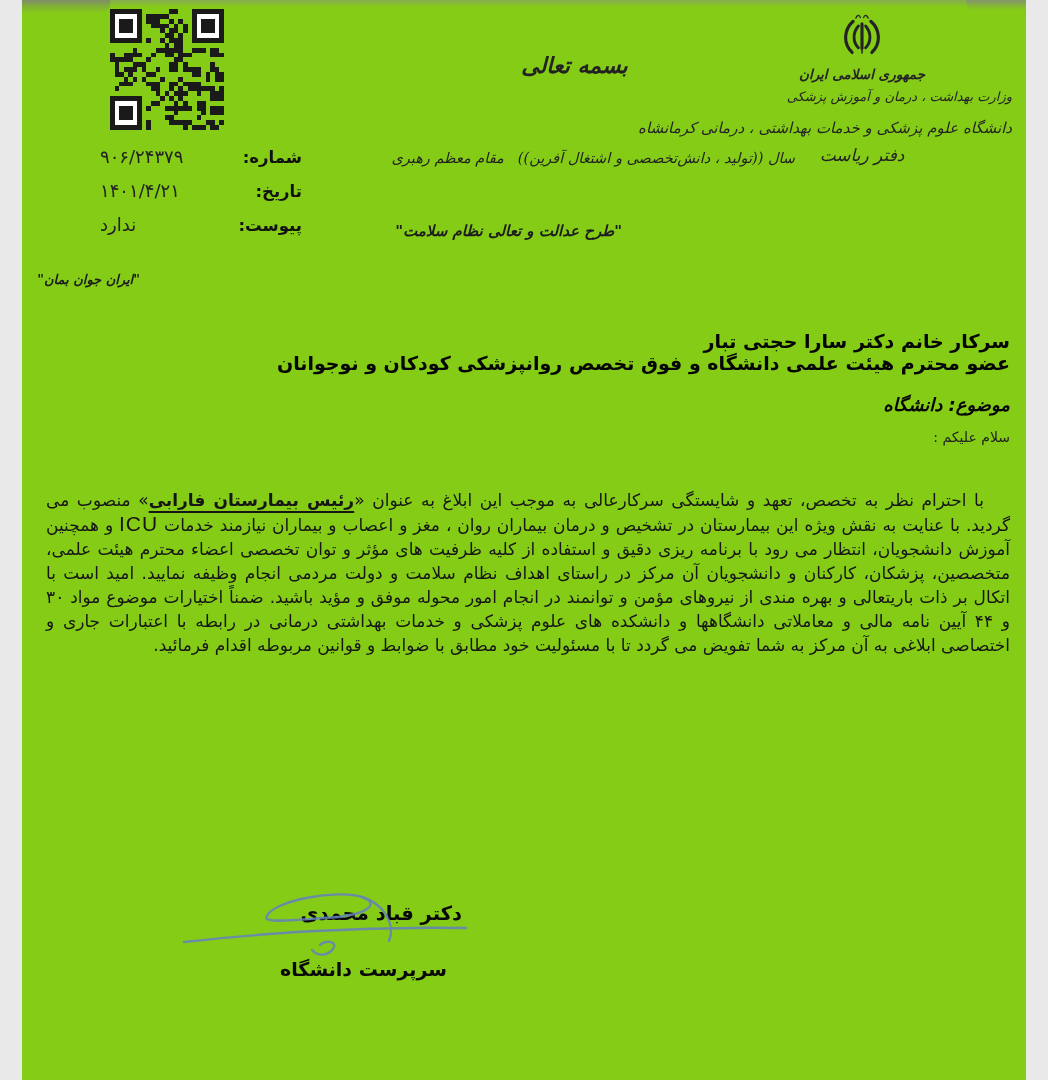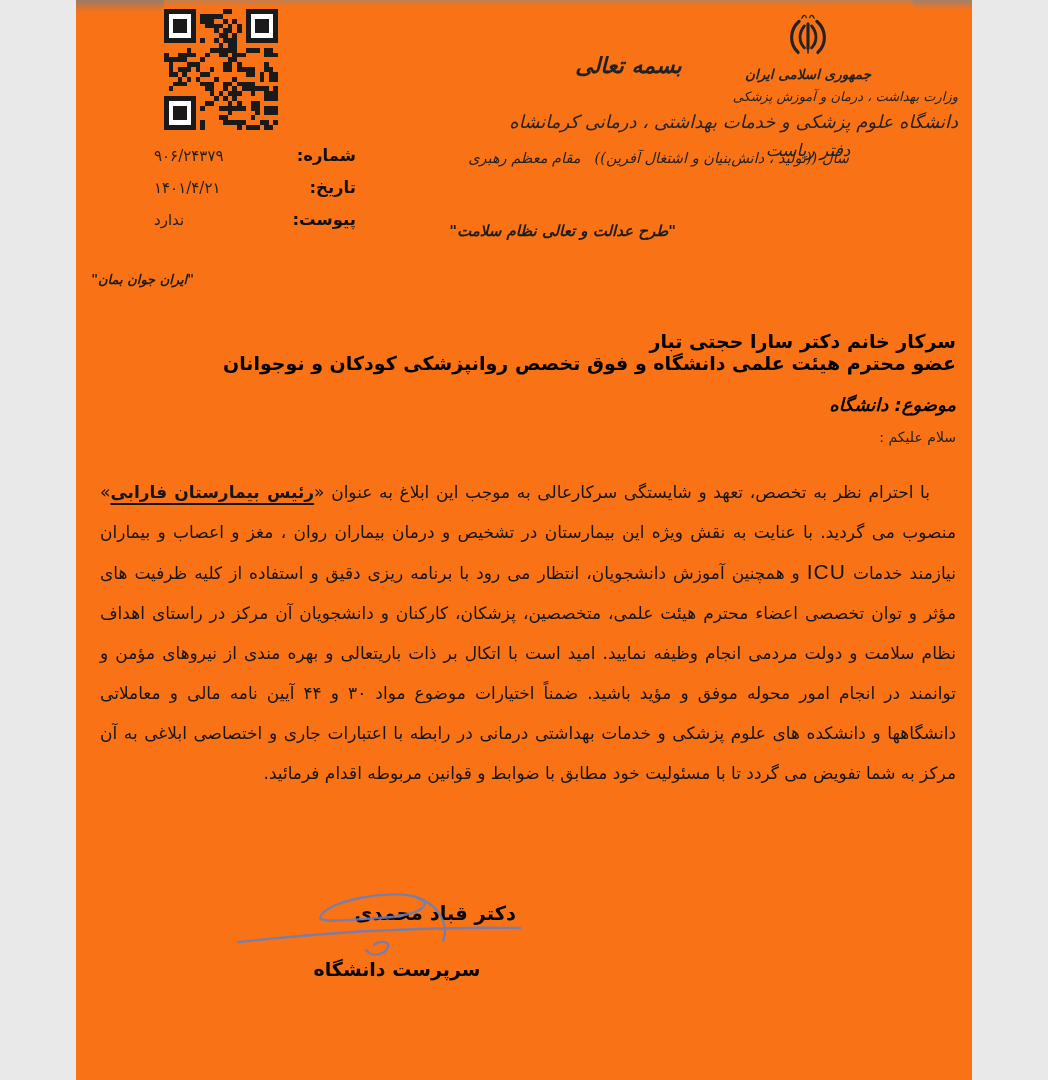--- a/index.html
+++ b/index.html
@@ -1,19 +1,19 @@
 <!DOCTYPE html>
 <html lang="fa"><head>
 <meta charset="utf-8">
 <style>
   * { margin:0; padding:0; box-sizing:border-box; }
   html,body { background:#e9e9e9; }
   .page {
-    position:relative; width:896px; height:1080px; margin:0 auto;
-    background:#f97316; overflow:hidden; color:#1c1c1c;
+    position:relative; width:1004px; height:1080px; margin:0 auto;
+    background:#84cc16; overflow:hidden; color:#1c1c1c;
     font-family:"DejaVu Sans", sans-serif;
   }
   
   .scan-top { position:absolute; left:0; top:0; width:100%; height:7px;
     background:linear-gradient(180deg, rgba(140,140,140,.5), rgba(255,255,255,0)); }
   .scan-corner-l { position:absolute; left:0; top:0; width:88px; height:14px;
     background:linear-gradient(180deg, rgba(120,120,120,.55), rgba(255,255,255,0));
     border-radius:0 0 10px 0; }
   .scan-corner-r { position:absolute; right:0; top:0; width:60px; height:11px;
     background:linear-gradient(180deg, rgba(130,130,130,.5), rgba(255,255,255,0));
@@ -28,27 +28,27 @@
     font-family:"DejaVu Serif", serif; font-style:italic; font-weight:bold;
     font-size:22px; color:#222;
   }
 
   .org { position:absolute; right:14px; top:14px; width:300px; text-align:center;
     direction:rtl; font-family:"DejaVu Serif", serif; font-style:italic; color:#242424; }
   .org .emblem { width:52px; height:50px; margin:0 auto 2px auto; }
   .org-line { white-space:nowrap; }
   .org-country   { font-size:13.5px; font-weight:bold; margin-top:0; }
   .org-ministry  { font-size:13px;   margin-top:7px;text-align:right; }
-  .org-university{ font-size:18px;   margin-top:7px; }
+  .org-university{ font-size:15px;   margin-top:15px; }
   .org-office    { font-size:17px; margin-top:8px; }
 
   .meta { position:absolute; left:78px; top:146px; width:202px; direction:rtl; }
   .meta-row { display:flex; justify-content:space-between; align-items:baseline; margin-bottom:13px; }
   .meta-label { font-weight:bold; font-size:16.5px; color:#111; }
-  .meta-value { font-size:15px; color:#222; }
+  .meta-value { font-size:18px; color:#222; }
 
   .year-slogan {
     position:absolute; left:448px; top:150px; width:325px;
     direction:rtl; display:flex; justify-content:space-between; gap:14px;
     font-family:"DejaVu Serif", serif; font-style:italic; font-size:14.5px; color:#222;
     white-space:nowrap;
   }
   .health-plan {
     position:absolute; left:390px; top:222px; width:210px; text-align:center;
     direction:rtl; font-family:"DejaVu Serif", serif; font-style:italic;
@@ -62,31 +62,31 @@
 
   
   .recipient { position:absolute; right:16px; left:24px; top:330px; direction:rtl; text-align:right; }
   .recipient-name  { font-size:19px; font-weight:bold; color:#050505; }
   .recipient-title { font-size:19px; font-weight:bold; color:#050505; margin-bottom:20px; }
   .subject-line    { font-size:18px; font-weight:bold; font-style:italic; color:#050505; margin-bottom:14px; }
   .greeting        { font-size:14px; color:#222; }
 
   
   .body-text {
-    position:absolute; left:24px; right:16px; top:472px;
+    position:absolute; left:24px; right:16px; top:488px;
     direction:rtl; text-align:justify; text-align-last:right;
-    font-size:17px; line-height:40px; color:#161616; text-indent:26px;
+    font-size:17px; line-height:24px; color:#161616; text-indent:26px;
   }
   .appointment { font-weight:bold; text-decoration:underline; text-underline-offset:5px; text-decoration-thickness:1.5px; }
   .icu { font-size:21px; letter-spacing:1px; font-family:"Liberation Sans", sans-serif; }
 
   
   .sig-name  { position:absolute; left:170px; top:902px; width:270px; text-align:right;
                font-size:19.5px; font-weight:bold; color:#080808; direction:rtl; }
-  .sig-title { position:absolute; left:206px; top:958px; width:230px; text-align:center;
+  .sig-title { position:absolute; left:195px; top:958px; width:230px; 
                font-size:19px; font-weight:bold; color:#080808; direction:rtl; }
   .sig-ink { position:absolute; left:148px; top:884px; width:330px; height:80px; }
   .sig-ink svg { width:100%; height:100%; overflow:visible; }
 </style>
 </head>
 <body>
 
 <div class="page">
   <div class="scan-top"></div>
   <div class="scan-corner-l"></div>
@@ -325,21 +325,21 @@
       <span class="meta-label">تاریخ:</span>
       <span class="meta-value">۱۴۰۱/۴/۲۱</span>
     </div>
     <div class="meta-row">
       <span class="meta-label">پیوست:</span>
       <span class="meta-value">ندارد</span>
     </div>
   </div>
 
   <div class="year-slogan">
-    <span>سال ((تولید ، دانش‌بنیان و اشتغال آفرین))</span>
+    <span>سال ((تولید ، دانش‌تخصصی و اشتغال آفرین))</span>
     <span>مقام معظم رهبری</span>
   </div>
   <div class="health-plan">"طرح عدالت و تعالی نظام سلامت"</div>
   <div class="side-motto">"ایران جوان بمان"</div>
 
   <div class="recipient">
     <div class="recipient-name">سرکار خانم دکتر سارا حجتی تبار</div>
     <div class="recipient-title">عضو محترم هیئت علمی دانشگاه و فوق تخصص روانپزشکی کودکان و نوجوانان</div>
     <div class="subject-line">
       <span>موضوع:</span>

